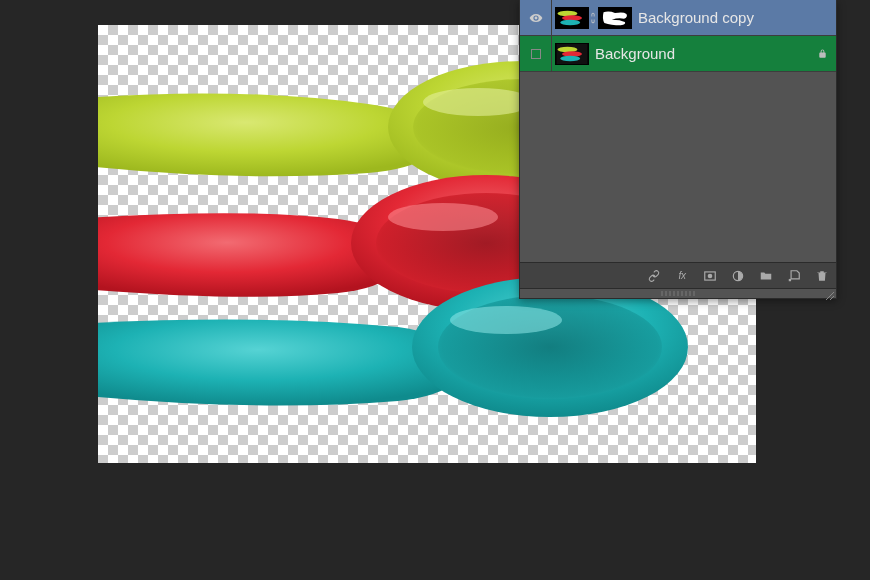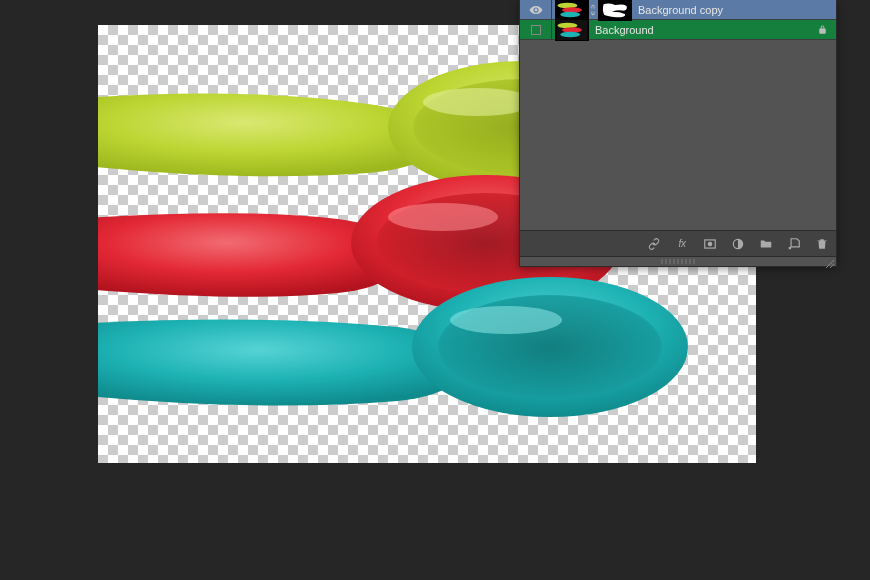--- a/index.html
+++ b/index.html
@@ -36,23 +36,23 @@
     border: 1px solid #2b2b2b;
     border-top: none;
     box-shadow: 0 2px 8px rgba(0,0,0,.4);
   }
 
   .layers-list { }
 
   .layer-row {
     display: flex;
     align-items: center;
-    height: 20px;
+    height: 36px;
     border-bottom: 1px solid #3d3d3d;
-    font-size: 11px;
+    font-size: 15px;
     color: #e6e6e6;
   }
   .layer-row.selected { background: #5b7aa6; }
   .layer-row:not(.selected) { background: #15803d; }
 
   .visibility-cell {
     width: 32px;
     height: 100%;
     display: flex;
     align-items: center;

